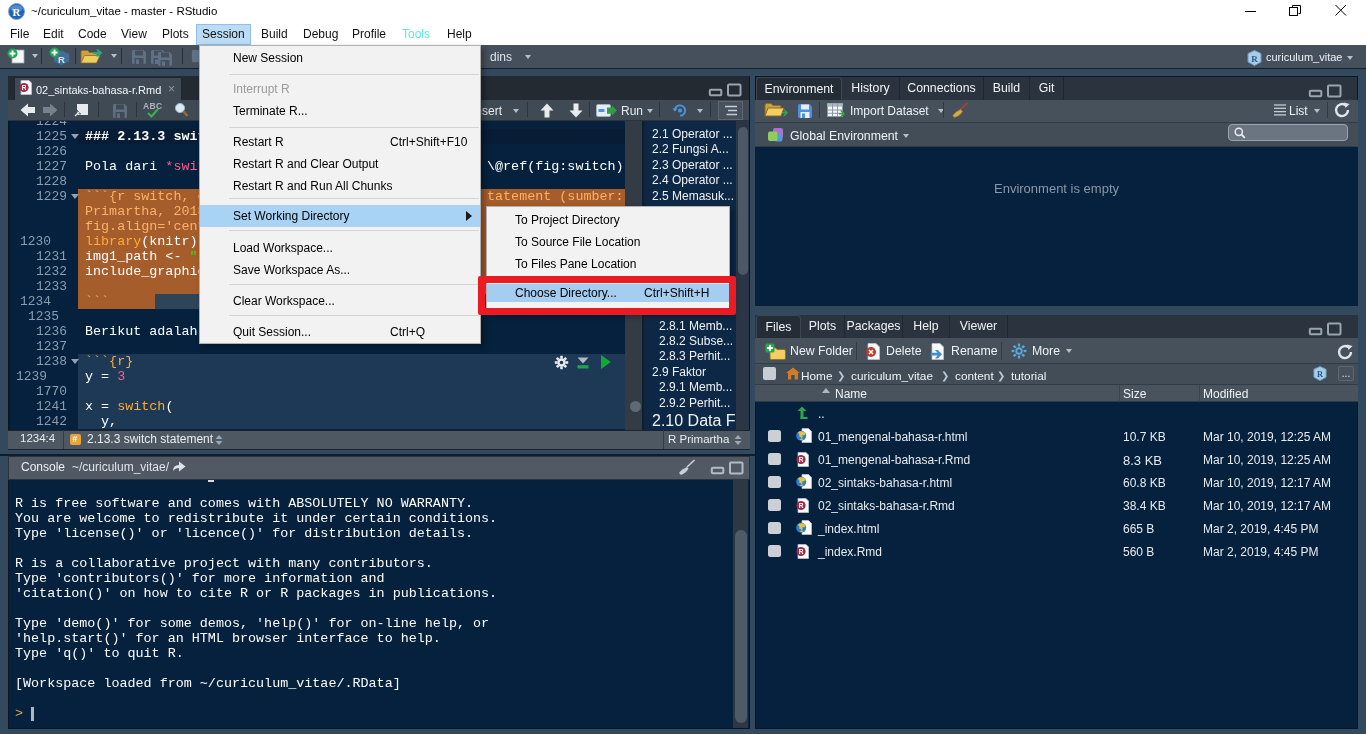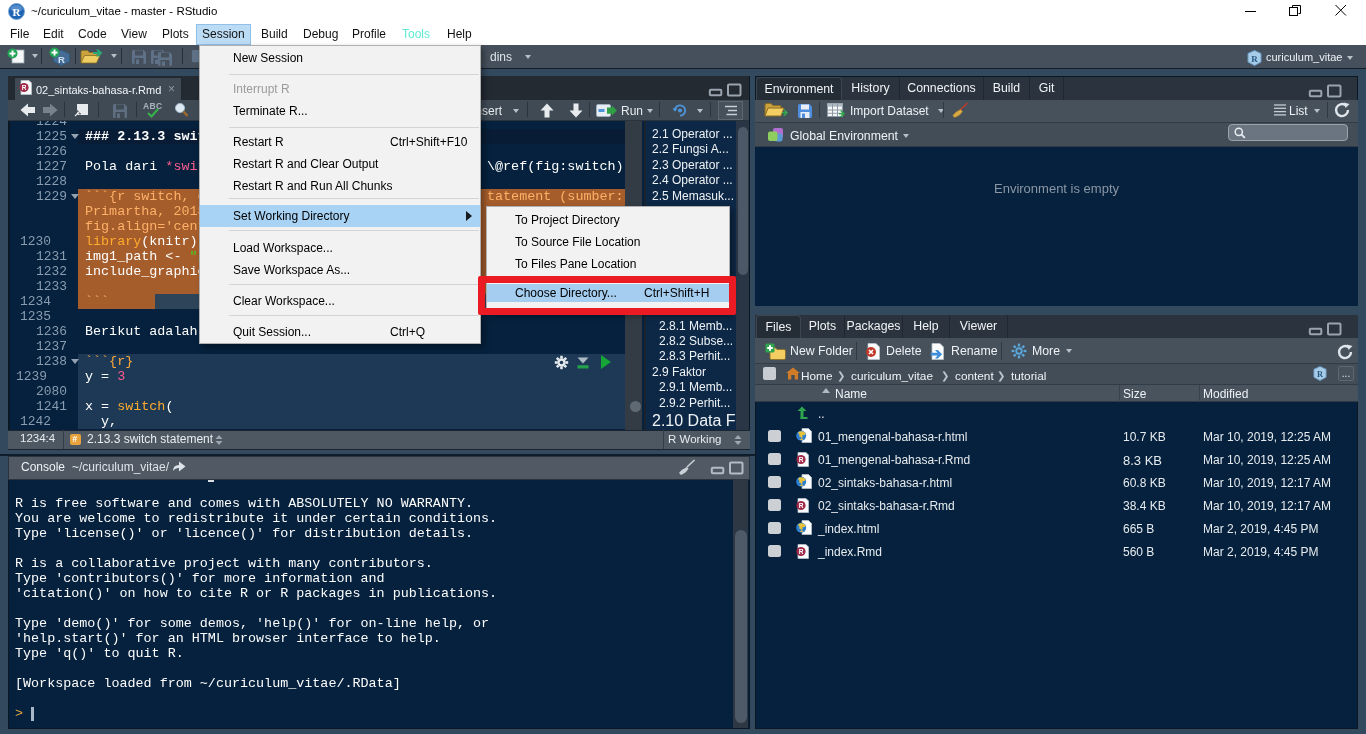--- a/index.html
+++ b/index.html
@@ -171,28 +171,28 @@
 <div class="a mono" style="left:12px;top:8.5px;width:47px;height:15px;line-height:15px;font-size:12.9px;text-align:right;color:#8a9cb0">1225</div>
 <div class="a mono" style="left:12px;top:23.5px;width:47px;height:15px;line-height:15px;font-size:12.9px;text-align:right;color:#8a9cb0">1226</div>
 <div class="a mono" style="left:12px;top:38.5px;width:47px;height:15px;line-height:15px;font-size:12.9px;text-align:right;color:#8a9cb0">1227</div>
 <div class="a mono" style="left:12px;top:53.5px;width:47px;height:15px;line-height:15px;font-size:12.9px;text-align:right;color:#8a9cb0">1228</div>
 <div class="a mono" style="left:12px;top:68.5px;width:47px;height:15px;line-height:15px;font-size:12.9px;text-align:right;color:#8a9cb0">1229</div>
 <div class="a mono" style="left:12px;top:113.5px;width:47px;height:15px;line-height:15px;font-size:12.9px;text-align:left;color:#8a9cb0">1230</div>
 <div class="a mono" style="left:12px;top:128.5px;width:47px;height:15px;line-height:15px;font-size:12.9px;text-align:right;color:#8a9cb0">1231</div>
 <div class="a mono" style="left:12px;top:143.5px;width:47px;height:15px;line-height:15px;font-size:12.9px;text-align:right;color:#8a9cb0">1232</div>
 <div class="a mono" style="left:12px;top:158.5px;width:47px;height:15px;line-height:15px;font-size:12.9px;text-align:right;color:#8a9cb0">1233</div>
 <div class="a mono" style="left:12px;top:173.5px;width:47px;height:15px;line-height:15px;font-size:12.9px;text-align:left;color:#8a9cb0">1234</div>
-<div class="a mono" style="left:12px;top:188.5px;width:47px;height:15px;line-height:15px;font-size:12.9px;text-align:left;color:#8a9cb0">1235</div>
+<div class="a mono" style="left:12px;top:188.5px;width:47px;height:15px;line-height:15px;font-size:12.9px;text-align:center;color:#8a9cb0">1235</div>
 <div class="a mono" style="left:12px;top:203.5px;width:47px;height:15px;line-height:15px;font-size:12.9px;text-align:right;color:#8a9cb0">1236</div>
 <div class="a mono" style="left:12px;top:218.5px;width:47px;height:15px;line-height:15px;font-size:12.9px;text-align:right;color:#8a9cb0">1237</div>
 <div class="a mono" style="left:12px;top:233.5px;width:47px;height:15px;line-height:15px;font-size:12.9px;text-align:right;color:#8a9cb0">1238</div>
 <div class="a mono" style="left:0;top:248.5px;width:47px;height:15px;line-height:15px;font-size:12.9px;text-align:center;color:#8a9cb0">1239</div>
-<div class="a mono" style="left:12px;top:263.5px;width:47px;height:15px;line-height:15px;font-size:12.9px;text-align:right;color:#8a9cb0">2080</div>
+<div class="a mono" style="left:12px;top:263.5px;width:47px;height:15px;line-height:15px;font-size:12.9px;text-align:right;color:#8a9cb0">1770</div>
 <div class="a mono" style="left:12px;top:278.5px;width:47px;height:15px;line-height:15px;font-size:12.9px;text-align:right;color:#8a9cb0">1241</div>
-<div class="a mono" style="left:12px;top:293.5px;width:47px;height:15px;line-height:15px;font-size:12.9px;text-align:left;color:#8a9cb0">1242</div>
+<div class="a mono" style="left:12px;top:293.5px;width:47px;height:15px;line-height:15px;font-size:12.9px;text-align:right;color:#8a9cb0">1242</div>
 <div class="a" style="left:63px;top:13.5px;width:0;height:0;border-left:4px solid transparent;border-right:4px solid transparent;border-top:5px solid #93a1b0"></div>
 <div class="a" style="left:63px;top:73.5px;width:0;height:0;border-left:4px solid transparent;border-right:4px solid transparent;border-top:5px solid #93a1b0"></div>
 <div class="a" style="left:63px;top:238.5px;width:0;height:0;border-left:4px solid transparent;border-right:4px solid transparent;border-top:5px solid #93a1b0"></div>
 <div class="a mono" style="left:77px;top:8.5px;height:15px;line-height:15px;font-size:13.4px;white-space:pre"><span style="color:#ffffff;font-weight:bold">### 2.13.3 swit</span></div>
 <div class="a mono" style="left:77px;top:38.5px;height:15px;line-height:15px;font-size:13.4px;white-space:pre"><span style="color:#ffffff">Pola dari </span><span style="color:#ff5d8f">*swit</span></div>
 <div class="a mono" style="left:479px;top:38.5px;height:15px;line-height:15px;font-size:13.4px;white-space:pre"><span style="color:#ffffff">\@ref(fig:switch)</span></div>
 <div class="a mono" style="left:77px;top:68.5px;height:15px;line-height:15px;font-size:13.4px;white-space:pre"><span style="color:#ffb168">```{r switch, e</span></div>
 <div class="a mono" style="left:479px;top:68.5px;height:15px;line-height:15px;font-size:13.4px;white-space:pre"><span style="color:#ffb168">tatement (sumber:</span></div>
 <div class="a mono" style="left:77px;top:83.5px;height:15px;line-height:15px;font-size:13.4px;white-space:pre"><span style="color:#ffb168">Primartha, 2018</span></div>
 <div class="a mono" style="left:77px;top:98.5px;height:15px;line-height:15px;font-size:13.4px;white-space:pre"><span style="color:#ffb168">fig.align='cent</span></div>
@@ -252,21 +252,21 @@
 <div class="a" style="left:20px;top:432px;font-size:11.5px;color:#e8ecef">1234:4</div>
 <div class="a" style="left:63px;top:429.5px;width:1px;height:19px;background:#333d47"></div>
 <div class="a" style="left:70px;top:433.5px;width:11px;height:11px;border-radius:2px;background:#e9a33c"></div>
 <div class="a" style="left:72.2px;top:434px;font-size:9px;font-weight:bold;color:#fff">#</div>
 <div class="a" style="left:87px;top:432px;font-size:12px;color:#e8ecef">2.13.3 switch statement</div>
 <svg class="a" style="left:215px;top:434.5px" width="8" height="10" viewBox="0 0 8 10">
     <path d="M4 0 L7.5 4 L0.5 4 Z" fill="#9aa7b2"></path>
     <path d="M4 10 L0.5 6 L7.5 6 Z" fill="#9aa7b2"></path>
   </svg>
 <div class="a" style="left:663px;top:429.5px;width:1px;height:19px;background:#333d47"></div>
-<div class="a" style="left:668px;top:432.5px;font-size:11.5px;color:#e8ecef">R Working</div>
+<div class="a" style="left:668px;top:432.5px;font-size:11.5px;color:#e8ecef">R Primartha</div>
 <svg class="a" style="left:734px;top:434.5px" width="8" height="10" viewBox="0 0 8 10">
     <path d="M4 0 L7.5 4 L0.5 4 Z" fill="#9aa7b2"></path>
     <path d="M4 10 L0.5 6 L7.5 6 Z" fill="#9aa7b2"></path>
   </svg>
 <div class="a" style="left:0px;top:453.5px;width:758px;height:2px;background:#0e1c2c"></div>
 <div class="a" style="left:8px;top:455.5px;width:742px;height:273px;background:#05213d;border:1px solid #0c1724"></div>
 <div class="a" style="left:8px;top:455.5px;width:742px;height:24px;background:#515a64;border:1px solid #2b343d"></div>
 <div class="a" style="left:21px;top:460px;font-size:12px;color:#eef2f5">Console</div>
 <div class="a" style="left:72px;top:460px;font-size:12px;color:#dde3e8">~/curiculum_vitae/</div>
 <svg class="a" style="left:172px;top:461px" width="14" height="11" viewBox="0 0 14 11">

